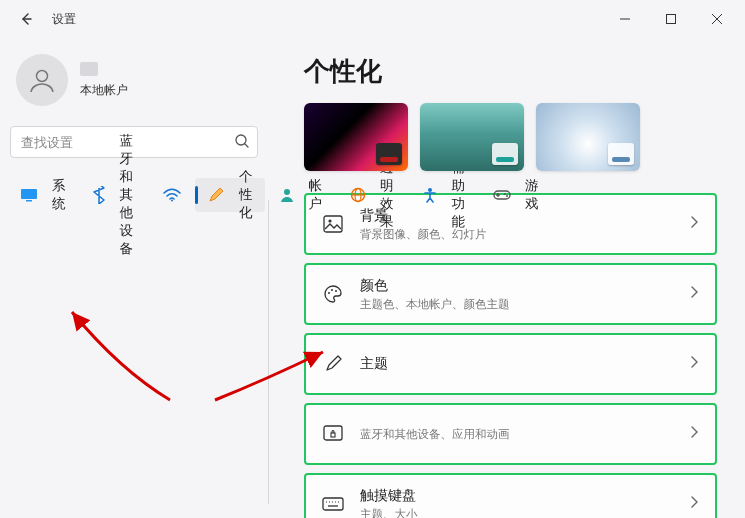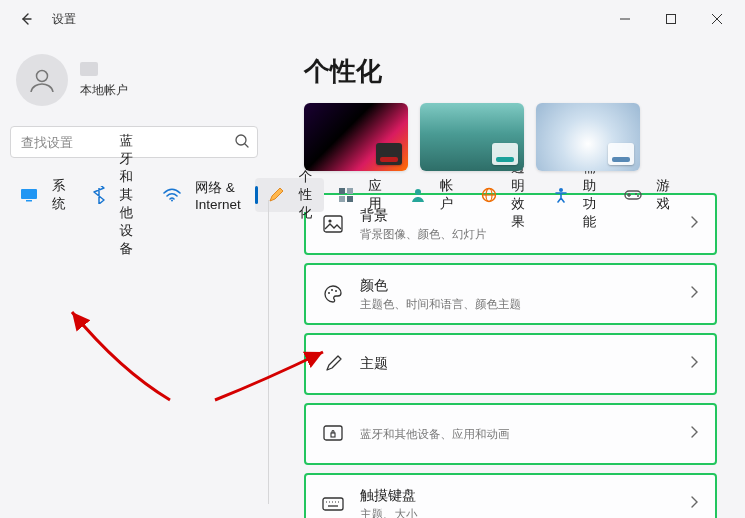--- a/index.html
+++ b/index.html
@@ -123,40 +123,28 @@
           </span>
         <span>蓝牙和其他设备</span>
       </div>
       <div class="nav-item">
         <span class="nav-icon">
             <svg width="18" height="14" viewBox="0 0 18 14">
               <path d="M1 5c5-5 11-5 16 0M4 8c3-3 7-3 10 0M7 11c1.2-1.2 2.8-1.2 4 0" stroke="#1976d2" stroke-width="1.6" fill="none" stroke-linecap="round"></path>
               <circle cx="9" cy="12.5" r="1" fill="#1976d2"></circle>
             </svg>
           </span>
-        <span>网络 &amp; Internet</span>
       </div>
       <div class="nav-item selected">
         <span class="nav-icon">
             <svg width="18" height="18" viewBox="0 0 18 18">
               <path d="M3 15l2-5 8-8 3 3-8 8-5 2z" fill="#ffb74d" stroke="#d97706" stroke-width="0.8"></path>
             </svg>
           </span>
         <span>个性化</span>
-      </div>
-      <div class="nav-item">
-        <span class="nav-icon">
-            <svg width="16" height="16">
-              <rect x="1" y="1" width="6" height="6" fill="#546e7a"></rect>
-              <rect x="9" y="1" width="6" height="6" fill="#90a4ae"></rect>
-              <rect x="1" y="9" width="6" height="6" fill="#90a4ae"></rect>
-              <rect x="9" y="9" width="6" height="6" fill="#546e7a"></rect>
-            </svg>
-          </span>
-        <span>应用</span>
       </div>
       <div class="nav-item">
         <span class="nav-icon">
             <svg width="16" height="16" viewBox="0 0 16 16">
               <circle cx="8" cy="5" r="3" fill="#26a69a"></circle>
               <path d="M2 15c1-4 4-5 6-5s5 1 6 5" fill="#26a69a"></path>
             </svg>
           </span>
         <span>帐户</span>
       </div>
@@ -228,21 +216,21 @@
         <span class="setting-icon">
             <svg width="20" height="20" viewBox="0 0 20 20">
               <path d="M10 2a8 8 0 100 16c2 0 2-2 1-3s0-3 2-3h2a3 3 0 003-3c0-4-4-7-8-7z" stroke="#333" stroke-width="1.3" fill="none"></path>
               <circle cx="6" cy="9" r="1" fill="#333"></circle>
               <circle cx="9" cy="6" r="1" fill="#333"></circle>
               <circle cx="13" cy="7" r="1" fill="#333"></circle>
             </svg>
           </span>
         <div class="setting-text">
             <span class="setting-title">颜色</span>
-            <span class="setting-desc">主题色、时间和语言、颜色主题</span>
+            <span class="setting-desc">主题色、本地帐户、颜色主题</span>
           </div>
         <span class="chev"><svg width="10" height="14">
               <path d="M3 2l5 5-5 5" stroke="#666" stroke-width="1.4" fill="none" stroke-linecap="round"></path>
             </svg></span>
       </div>
       <div class="setting-item">
         <span class="setting-icon">
             <svg width="20" height="20" viewBox="0 0 20 20">
               <path d="M4 16l2-5L15 2l3 3-9 9-5 2z" stroke="#333" stroke-width="1.3" fill="none" stroke-linejoin="round"></path>
             </svg>

